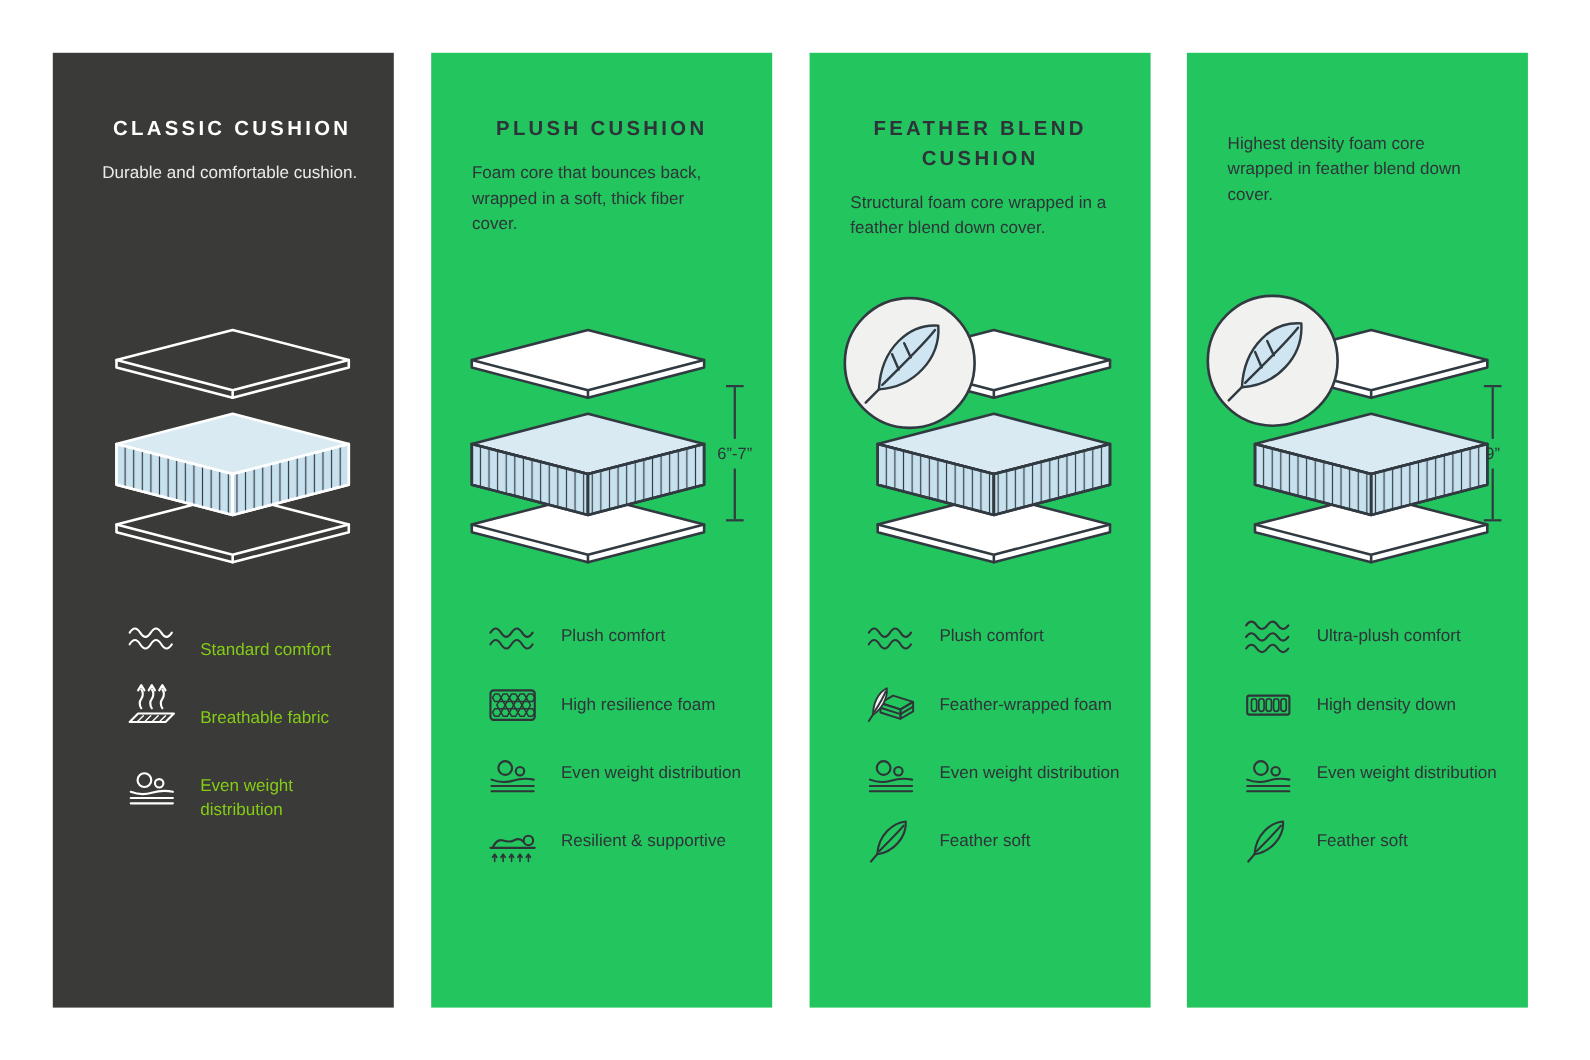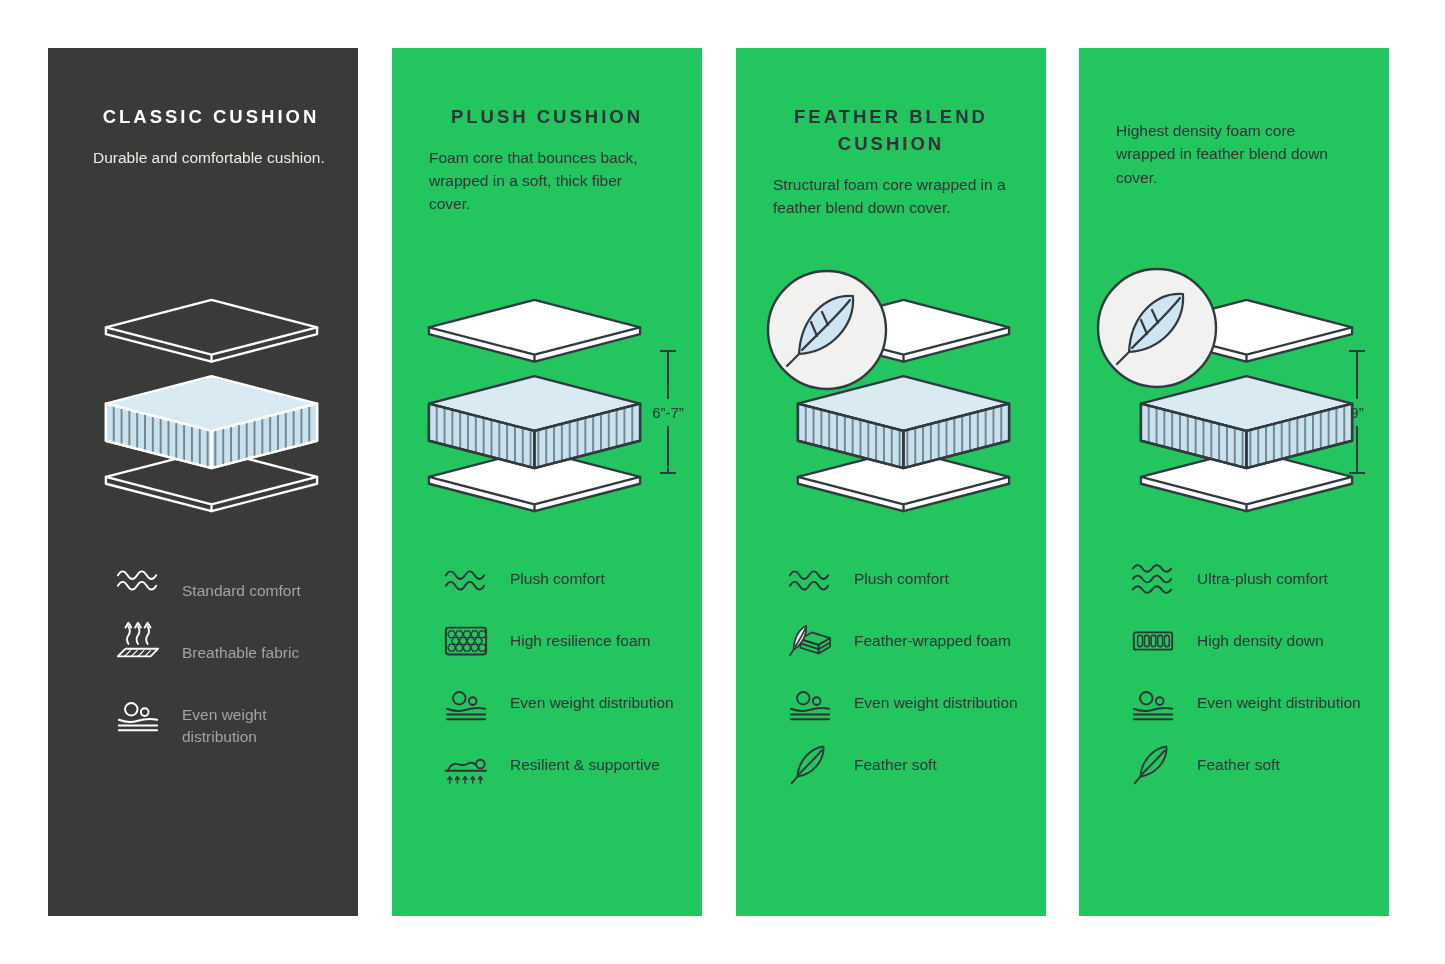--- a/index.html
+++ b/index.html
@@ -35,21 +35,21 @@
   .dim .cap { width:16px; height:2px; background:#313a40; flex:none; }
   .dim .dline { width:2px; flex:1; background:#313a40; }
   .dim .dlabel { font-size:15px; color:#2e3438; padding:5px 0; white-space:nowrap; }
 
   .features { list-style:none; margin:26px 0 0; padding:0 0 0 20px;
               display:flex; flex-direction:column; gap:16px; }
   .feature { display:flex; align-items:center; gap:18px; min-height:46px; }
   .ficon { flex:none; width:52px; height:46px; display:flex; align-items:center; justify-content:center; }
   .ficon svg { width:46px; height:46px; display:block; }
   .flabel { flex:1; font-size:15.5px; line-height:1.4; color:#2e3438; }
-  .panel.dark .flabel { color:#a3a3a3;margin-top:24px; }
+  .panel.dark .flabel { color:#84cc16;margin-top:24px; }
 
   
   #p1 .cushion { --line:#ffffff; --slab:#3a3a38; }
 
   .defs-svg { position:absolute; width:0; height:0; overflow:hidden; }
 </style>
 </head>
 <body>
 
 <svg class="defs-svg" aria-hidden="true">

